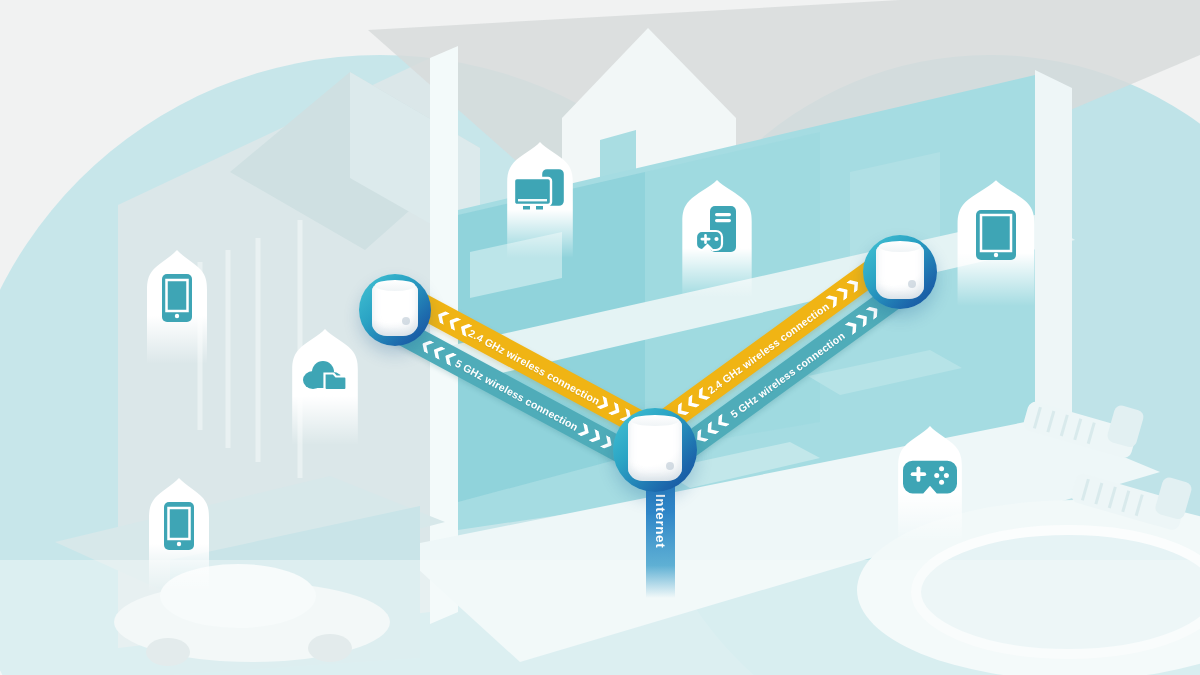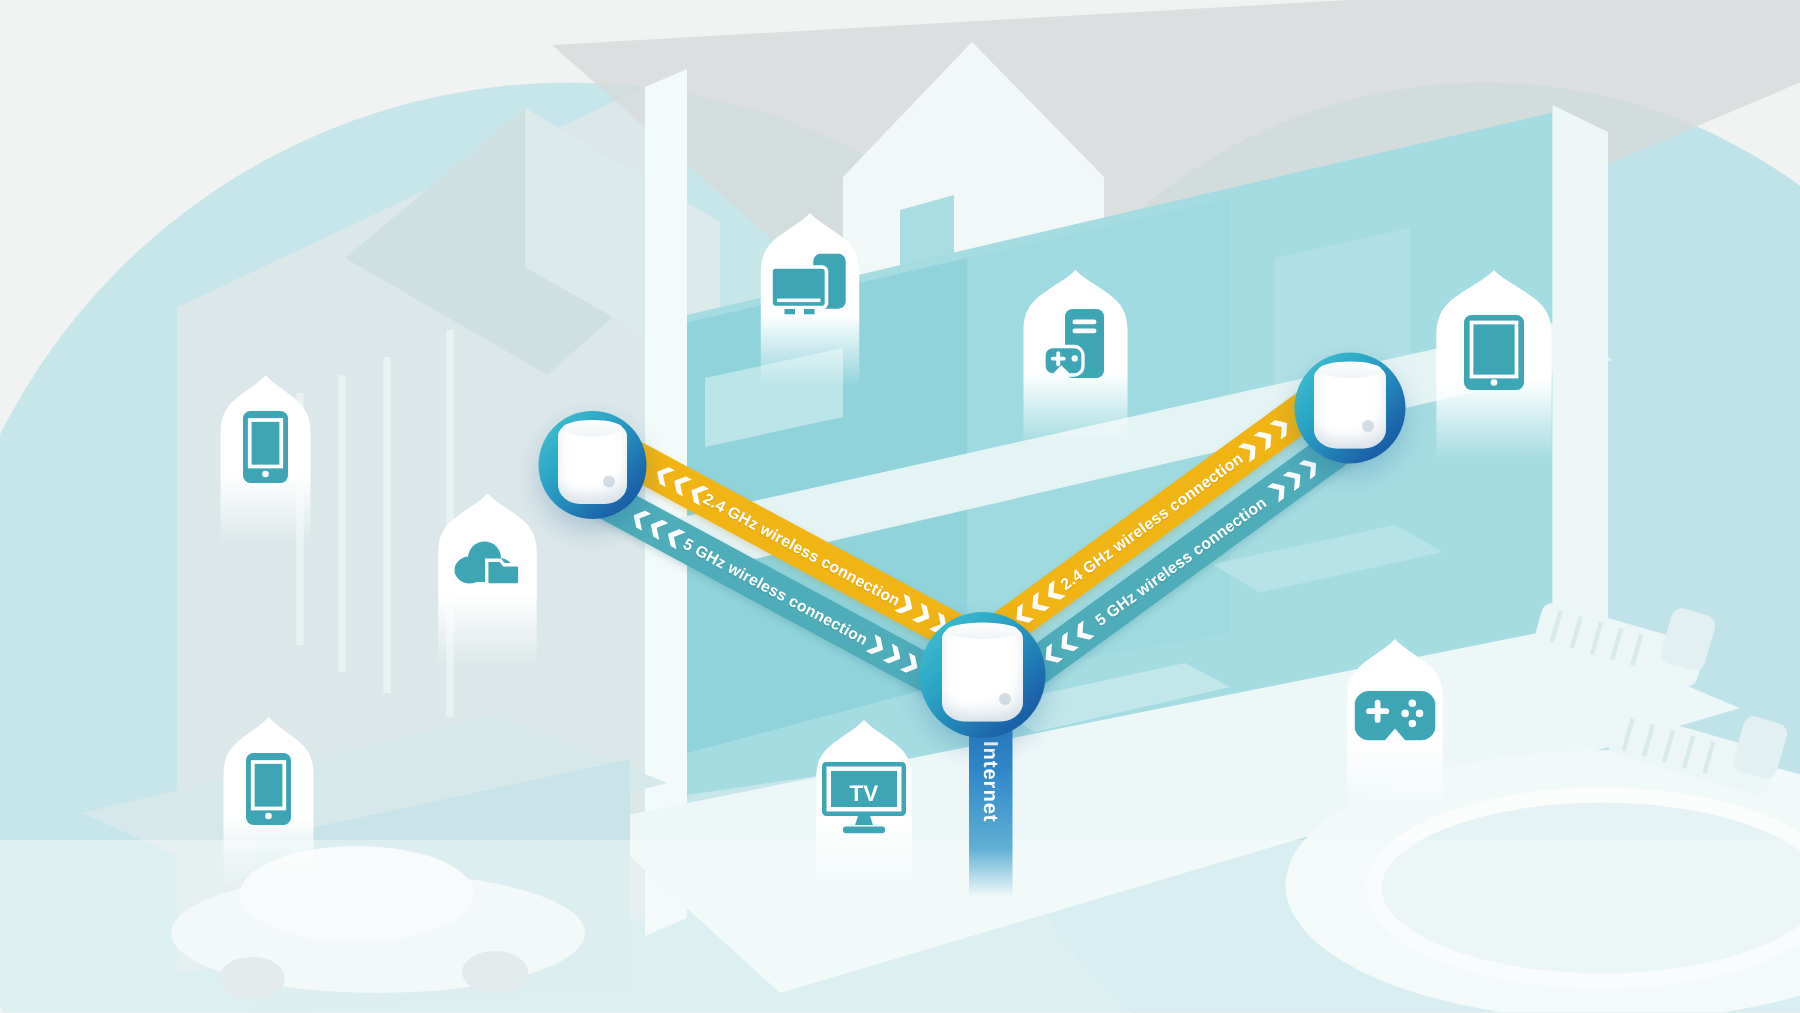--- a/index.html
+++ b/index.html
@@ -196,34 +196,20 @@
     </svg>
     <div class="pin-icon" style="top:26px">
       <svg width="30" height="48" viewBox="0 0 30 48">
           <rect width="30" height="48" rx="5" fill="#3EA5B5"></rect>
           <rect x="4.5" y="6" width="21" height="31" fill="#3EA5B5" stroke="#fff" stroke-width="2.5"></rect>
           <circle cx="15" cy="42" r="2.2" fill="#fff"></circle>
         </svg>
     </div>
   </div>
 
-  <div class="pin" style="left:542px; top:478px; width:68px; height:116px" aria-label="smart-tv">
-    <svg class="pin-shape" width="68" height="116" viewBox="0 0 64 116" preserveAspectRatio="none">
-      <path d="M32 2 C26 9 14 15 8 22 C3 28 2 34 2 42 L2 116 L62 116 L62 42 C62 34 61 28 56 22 C50 15 38 9 32 2 Z" fill="url(#pinFade)"></path>
-    </svg>
-    <div class="pin-icon" style="top:30px">
-      <svg width="56" height="48" viewBox="0 0 56 48">
-        <rect width="56" height="36" rx="3" fill="#3EA5B5"></rect>
-        <rect x="4.5" y="4.5" width="47" height="27" fill="none" stroke="#fff" stroke-width="3"></rect>
-        <text x="28" y="26" text-anchor="middle" font-size="15" font-weight="bold" fill="#fff" font-family="Liberation Sans, sans-serif">TV</text>
-        <path d="M24 36 h8 l2 6 h-12 z" fill="#3EA5B5"></path>
-        <rect x="14" y="43" width="28" height="4.5" rx="2" fill="#3EA5B5"></rect>
-      </svg>
-    </div>
-  </div>
 
   <div class="pin" style="left:505px; top:140px; width:70px; height:118px" aria-label="desktop-monitor">
     <svg class="pin-shape" width="70" height="118" viewBox="0 0 64 116" preserveAspectRatio="none">
       <path d="M32 2 C26 9 14 15 8 22 C3 28 2 34 2 42 L2 116 L62 116 L62 42 C62 34 61 28 56 22 C50 15 38 9 32 2 Z" fill="url(#pinFade)"></path>
     </svg>
     <div class="pin-icon" style="top:28px">
       <svg width="52" height="46" viewBox="0 0 52 46">
         <rect x="27" y="0" width="24" height="39" rx="6" fill="#3EA5B5" stroke="#fff" stroke-width="2.4"></rect>
         <rect x="0" y="10" width="37" height="27" rx="3" fill="#3EA5B5" stroke="#fff" stroke-width="2.4"></rect>
         <rect x="4" y="31" width="29" height="2.4" fill="#fff" opacity="0.95"></rect>

